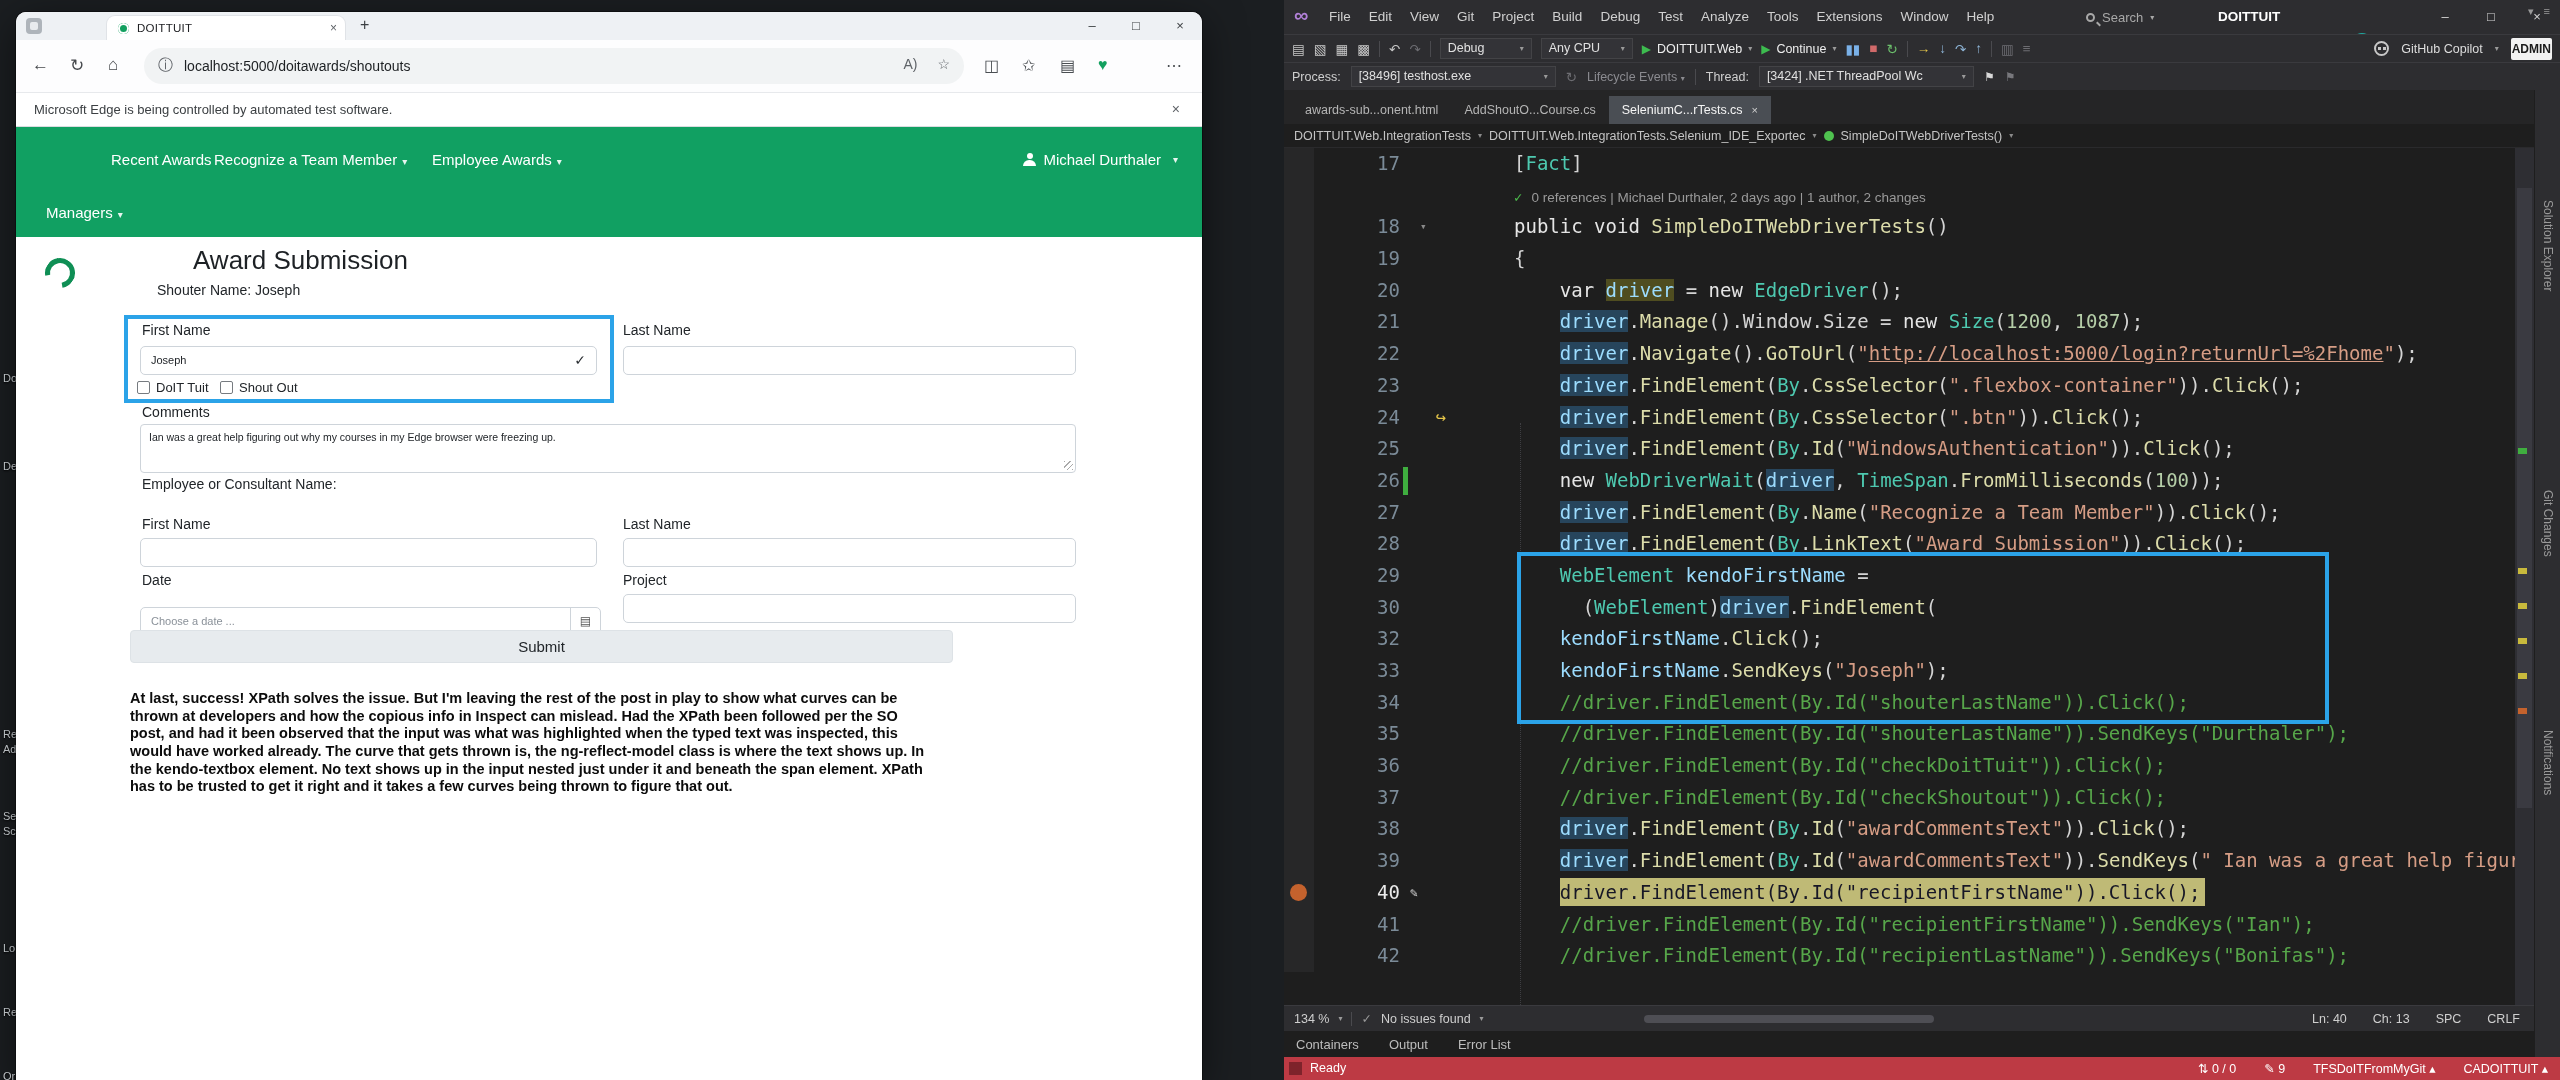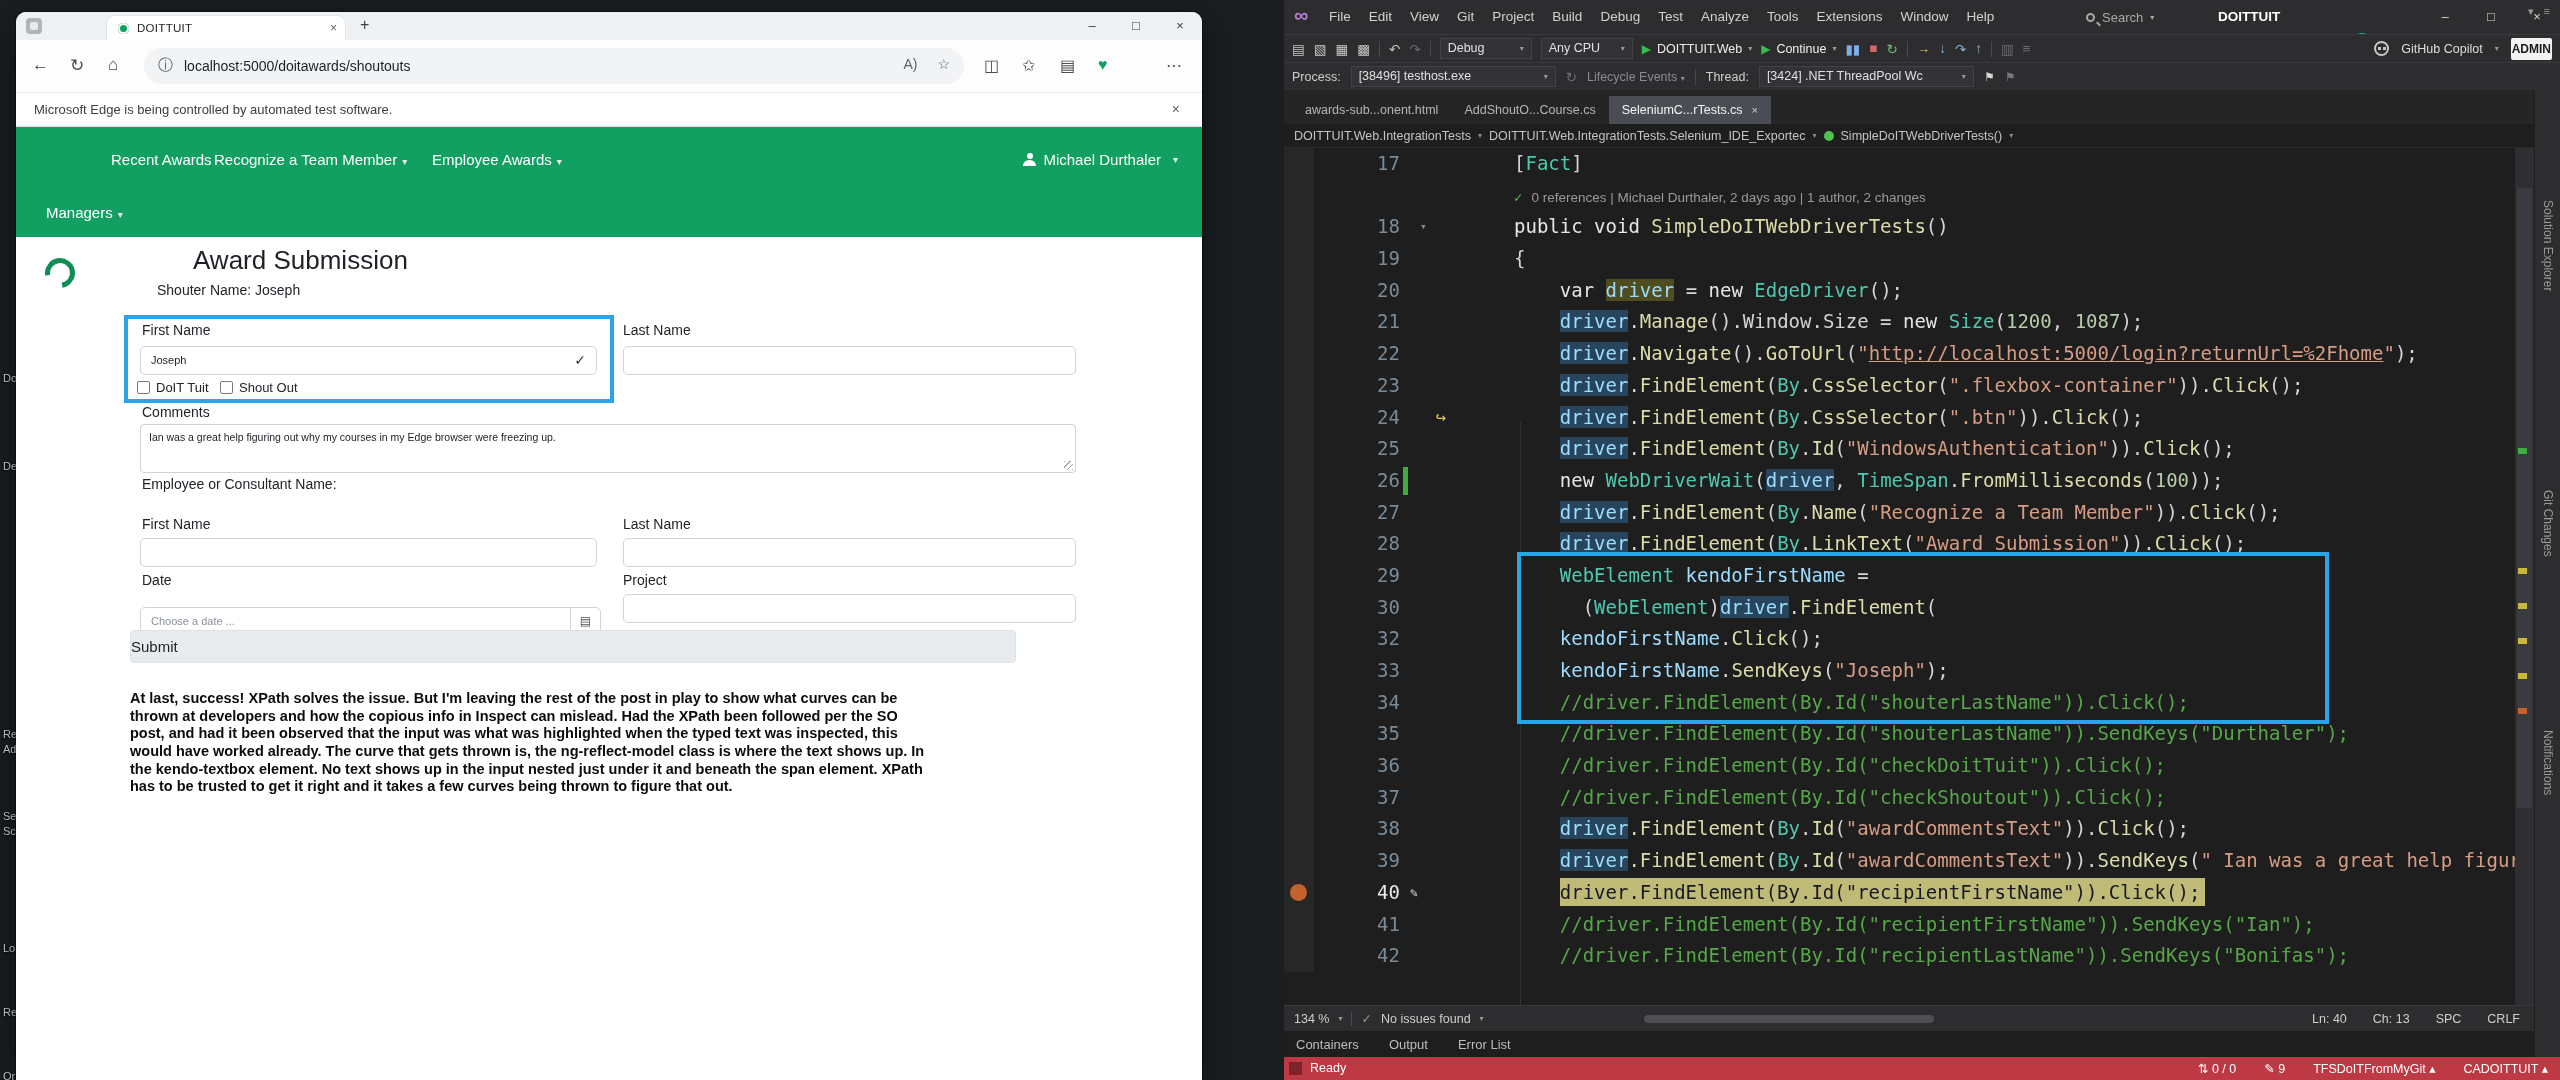--- a/index.html
+++ b/index.html
@@ -68,22 +68,22 @@
   .f-input .ph { color:#8a9199; }
   .in-check { position:absolute; right:10px; top:0; font-size:14px; color:#2b2f33; }
   .cb { position:absolute; width:13px; height:13px; border:1px solid #767b80; border-radius:2px; background:#fff; }
   .cb-label { position:absolute; font-size:13px; color:#212529; }
   .f-textarea { position:absolute; left:124px; top:412px; width:936px; height:49px; border:1px solid #ced4da;
                 border-radius:4px; font-size:10.5px; color:#212529; padding:6px 8px; }
   .f-textarea::after { content:""; position:absolute; right:2px; bottom:2px; width:9px; height:9px;
                 background:repeating-linear-gradient(135deg,#aaa 0 1px,transparent 1px 4px); }
   .date-btn { position:absolute; right:0; top:0; width:30px; height:27px; border-left:1px solid #ced4da;
               text-align:center; line-height:27px; font-size:12px; color:#555; }
-  .submit-btn { position:absolute; left:114px; top:618px; width:886px; height:33px; background:#e7ebee;
-                border:1px solid #dde2e6; border-radius:4px; line-height:31px;
+  .submit-btn { position:absolute; left:114px; top:618px; width:823px; height:33px; background:#e7ebee;
+                border:1px solid #dde2e6; border-radius:4px; text-align:center; line-height:31px;
                 font-size:15px; color:#212529; }
   .article { position:absolute; left:114px; top:678px; width:800px; font-size:14.5px; font-weight:bold;
              color:#0c0c0c; line-height:1.22; }
 
   
   #vs { position:absolute; left:1284px; top:0; width:1276px; height:1080px; background:#1e1e1e; }
   .v-menubar { position:absolute; left:0; top:0; right:0; height:34px; background:#2d2d30; }
   .v-logo { position:absolute; left:10px; top:4px; font-size:20px; font-weight:bold; font-style:italic; color:#b180d7; }
   #vs-menu { position:absolute; left:36px; top:0; display:flex; height:34px; }
   #vs-menu span { line-height:34px; padding:0 9px; font-size:13.5px; color:#d0d0d0; }

